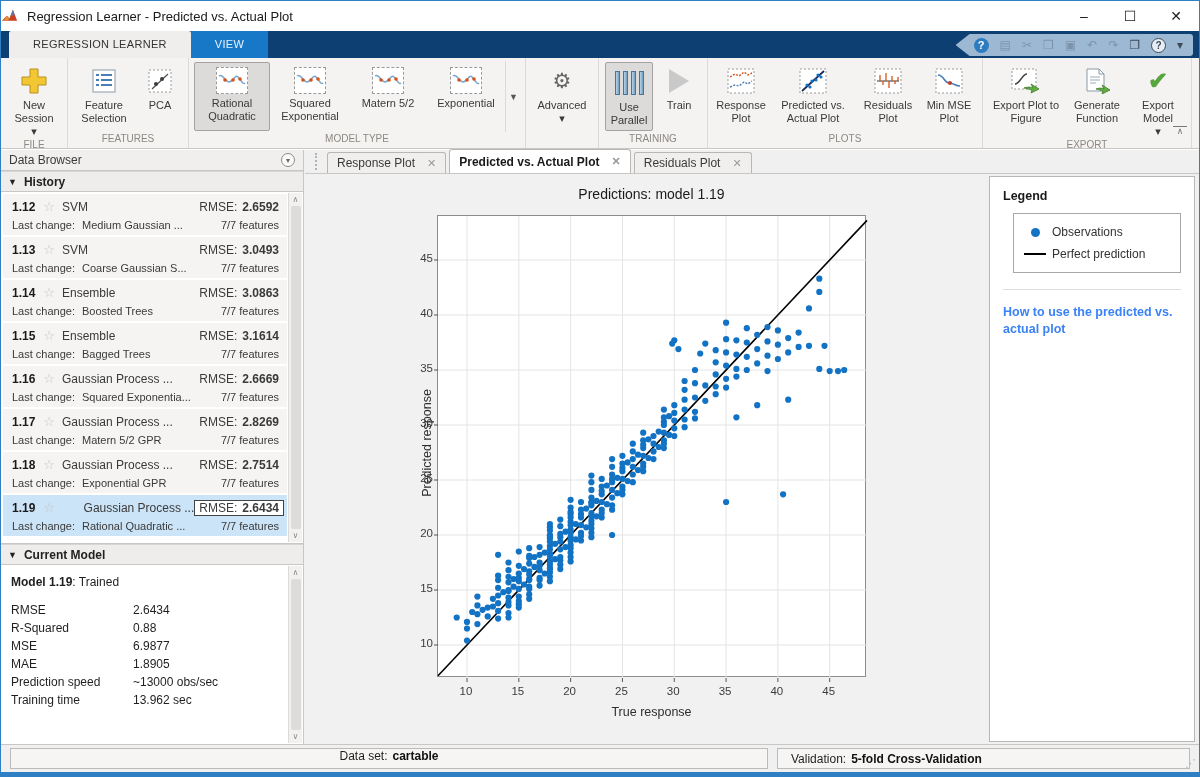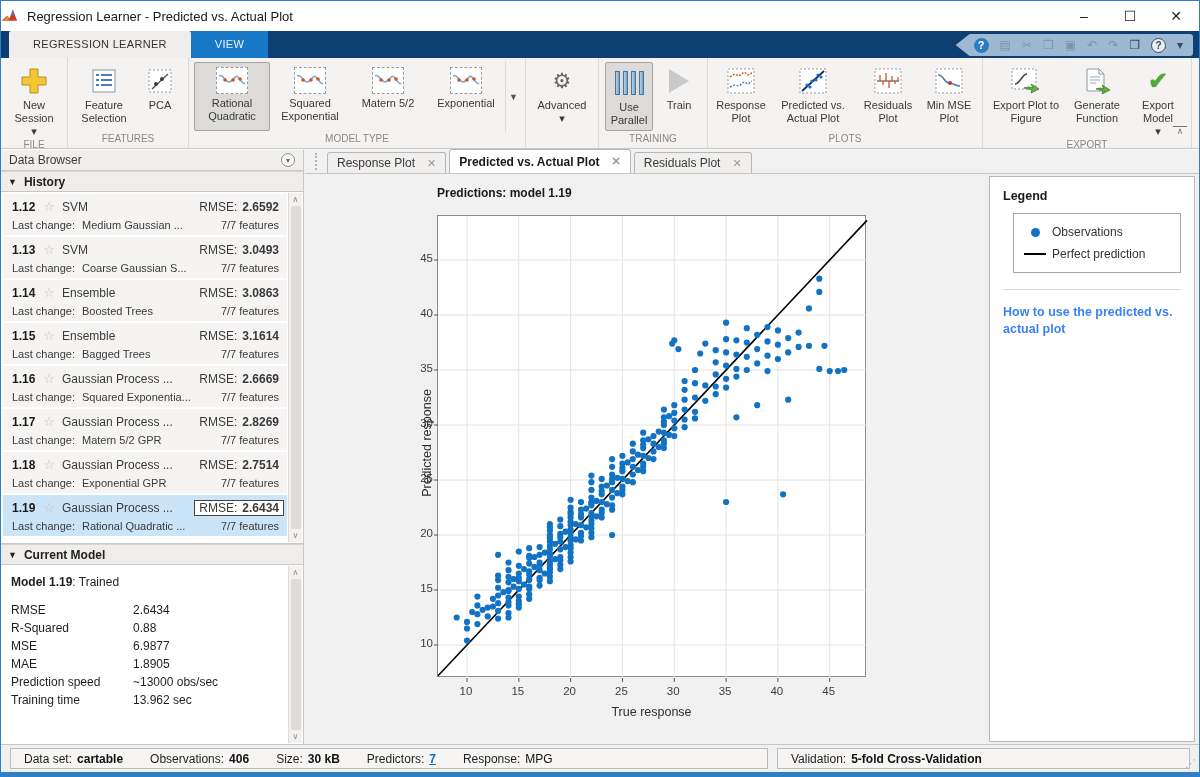--- a/index.html
+++ b/index.html
@@ -52,21 +52,21 @@
 .db-header{height:21px;background:#f0efed;border-bottom:1px solid #c9c7c5;display:flex;align-items:center;
  padding:0 8px;font-size:12px;color:#3a3a3a;}
 .db-header .sp{flex:1}
 .circ-drop{width:14px;height:14px;border-radius:50%;border:1px solid #8a8a8a;color:#666;font-size:8px;
  text-align:center;line-height:13px;background:#fbfbfa;}
 .sec-header{height:21px;background:#efedeb;border-bottom:1px solid #c9c7c5;border-top:1px solid #d8d6d4;
  display:flex;align-items:center;gap:7px;padding:0 7px;font-size:12px;font-weight:bold;color:#222;}
 .sec-header .tri{font-size:9px;color:#222;}
 .histlist{position:relative;height:352px;background:#fff;border-bottom:1px solid #c9c7c5;padding:2px 16px 0 2px;}
 .hitem{height:41px;margin-bottom:2px;background:#f5f4f3;padding:3px 8px 0 9px;font-size:12px;}
-.hitem.sel{background:#cce4f7;}
+.hitem.sel{background:#cce4f7;text-align:right;}
 .hrow1{display:flex;align-items:center;height:19px;}
 .hver{font-weight:bold;color:#1a1a1a;}
 .hstar{color:#c4c4c4;font-size:13px;margin:0 7px 0 8px;}
 .htype{color:#3a3a3a;flex:1;}
 .hrmse{color:#3a3a3a;}
 .hrmse b{margin-left:5px;}
 .hrmsebox{border:1px solid #444;padding:0 4px;margin-right:-5px;background:#fff;}
 .hrow2{display:flex;height:17px;align-items:center;font-size:11px;color:#3a3a3a;}
 .hrow2 .lc{margin-right:7px;}
 .hrow2 .sp{flex:1;}
@@ -80,21 +80,21 @@
 
 .doctabs{position:absolute;left:304px;top:0;right:0;height:24px;background:#f0f0f0;border-bottom:1px solid #c9c7c5;
  display:flex;align-items:flex-end;padding-left:10px;}
 .draghandle{width:4px;height:17px;border-left:2px dotted #b5b3b1;margin:0 8px 3px 0;}
 .dtab{height:21px;padding:0 9px;background:#f0efed;border:1px solid #b9b7b5;border-bottom:none;
  border-radius:3px 3px 0 0;font-size:12px;color:#3a3a3a;display:flex;align-items:center;gap:12px;margin-right:3px;}
 .dtab .x{color:#9a9a9a;font-size:11px;}
 .dtab.active{background:#fff;height:24px;font-weight:bold;color:#1a1a1a;}
 
 .plotpanel{position:absolute;left:304px;top:24px;right:214px;bottom:0;background:#f1f1f1;}
-.ptitle{position:absolute;left:132px;top:12px;width:429px;text-align:left;font-size:12px;font-weight:bold;color:#1a1a1a;}
+.ptitle{position:absolute;left:132px;top:12px;width:429px;text-align:center;font-size:14px;font-weight:normal;color:#1a1a1a;}
 .axes{position:absolute;left:132px;top:41px;width:429px;height:462px;background:#fff;border:1px solid #8c8c8c;}
 .axes svg{overflow:visible;display:block;}
 .xticklab{position:absolute;width:34px;text-align:center;font-size:11.5px;color:#3c3c3c;top:511px;}
 .yticklab{position:absolute;width:28px;text-align:right;font-size:11.5px;color:#3c3c3c;left:100px;}
 .xlabel{position:absolute;left:132px;top:531px;width:429px;text-align:center;font-size:12.5px;color:#2e2e2e;}
 .ylabel{position:absolute;left:52px;top:262px;width:140px;text-align:center;font-size:12.5px;color:#2e2e2e;
  transform:rotate(-90deg);transform-origin:center;}
 
 .legendpanel{position:absolute;right:4px;top:26px;width:206px;bottom:2px;background:#fff;border:1px solid #b9b7b5;padding:12px 13px;}
 .lgtitle{font-size:12.5px;font-weight:bold;color:#1a1a1a;}
@@ -102,21 +102,21 @@
 .lgrow{display:flex;align-items:center;height:22px;font-size:12px;color:#333;}
 .lgmark{width:34px;display:flex;justify-content:center;}
 .lgdot{width:9px;height:9px;border-radius:50%;}
 .lgline{width:22px;height:2px;background:#000;}
 .lgdivider{border-top:1px solid #dcdcdc;margin:16px 0 14px;}
 .lglink{color:#3b82f6;font-weight:bold;font-size:12.5px;line-height:1.35;}
 
 .statusbar{position:absolute;bottom:0;height:28px;left:0;right:0;background:#f0f0f0;border-top:1px solid #c9c7c5;
  display:flex;align-items:center;padding:0 9px;}
 .sbox{height:21px;border:1px solid #bdbbb9;background:#f6f5f4;display:flex;align-items:center;padding:0 13px;gap:27px;font-size:12px;color:#1f1f1f;}
-.sbox.left{width:758px;}
+.sbox.left{width:758px;flex-direction:column;}
 .sbox.right{flex:1;margin-left:9px;gap:0;}
 .sitem{display:flex;gap:5px;white-space:nowrap;}
 .sitem b{color:#111;}
 .sitem .lnk{color:#1569bf;font-weight:bold;text-decoration:underline;}
 .grip{position:absolute;right:3px;bottom:2px;color:#b0aeac;font-size:11px;}
 </style>
 </head>
 <body>
 
 <div class="titlebar">

